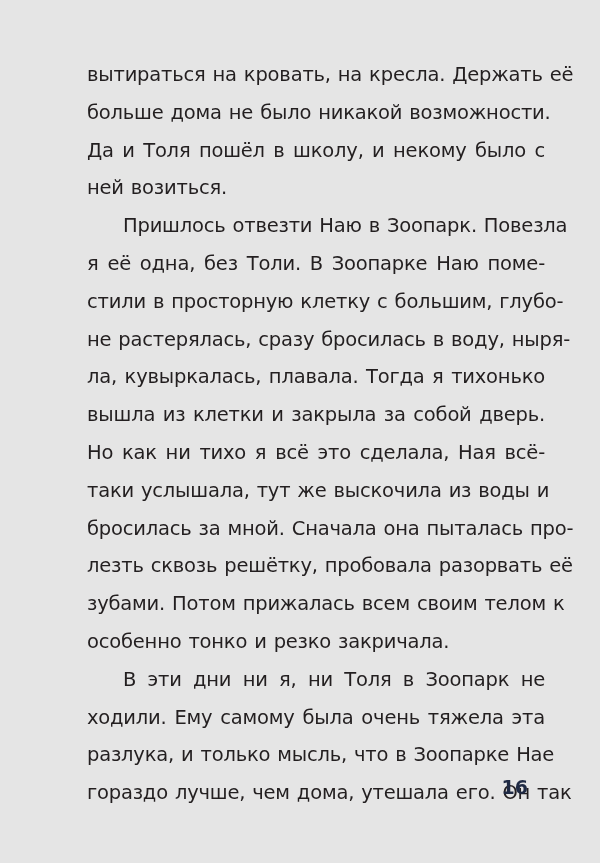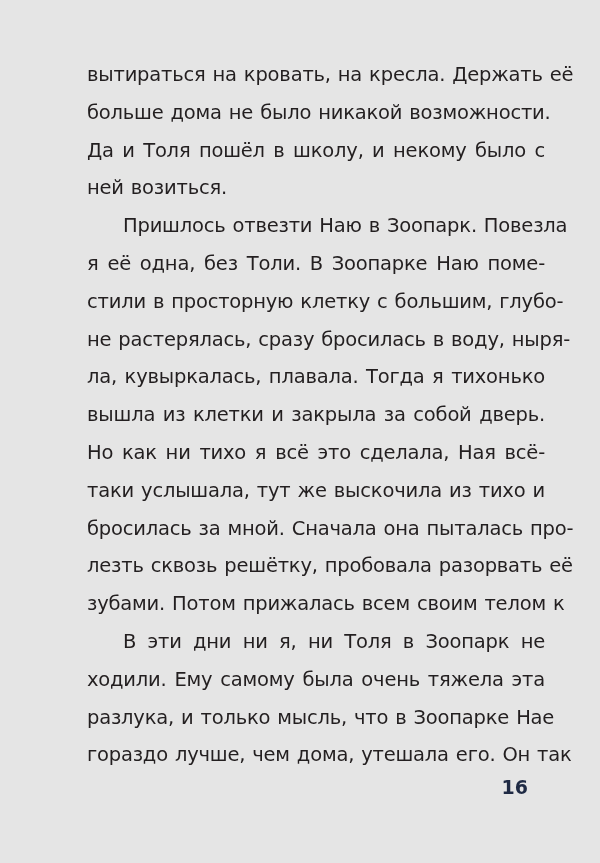--- a/index.html
+++ b/index.html
@@ -72,24 +72,25 @@
     </div>
 
     <div class="paragraph">
       <span class="line indent">Пришлось отвезти Наю в Зоопарк. Повезла</span>
       <span class="line">я её одна, без Толи. В Зоопарке Наю поме-</span>
       <span class="line">стили в просторную клетку с большим, глубо-</span>
       <span class="line">не растерялась, сразу бросилась в воду, ныря-</span>
       <span class="line">ла, кувыркалась, плавала. Тогда я тихонько</span>
       <span class="line">вышла из клетки и закрыла за собой дверь.</span>
       <span class="line">Но как ни тихо я всё это сделала, Ная всё-</span>
-      <span class="line">таки услышала, тут же выскочила из тихо и</span>
+      <span class="line">таки услышала, тут же выскочила из воды и</span>
       <span class="line">бросилась за мной. Сначала она пыталась про-</span>
       <span class="line">лезть сквозь решётку, пробовала разорвать её</span>
       <span class="line">зубами. Потом прижалась всем своим телом к</span>
+      <span class="line last">особенно тонко и резко закричала.</span>
     </div>
 
     <div class="paragraph">
       <span class="line indent">В эти дни ни я, ни Толя в Зоопарк не</span>
       <span class="line">ходили. Ему самому была очень тяжела эта</span>
       <span class="line">разлука, и только мысль, что в Зоопарке Нае</span>
       <span class="line">гораздо лучше, чем дома, утешала его. Он так</span>
 
     </div>
 

